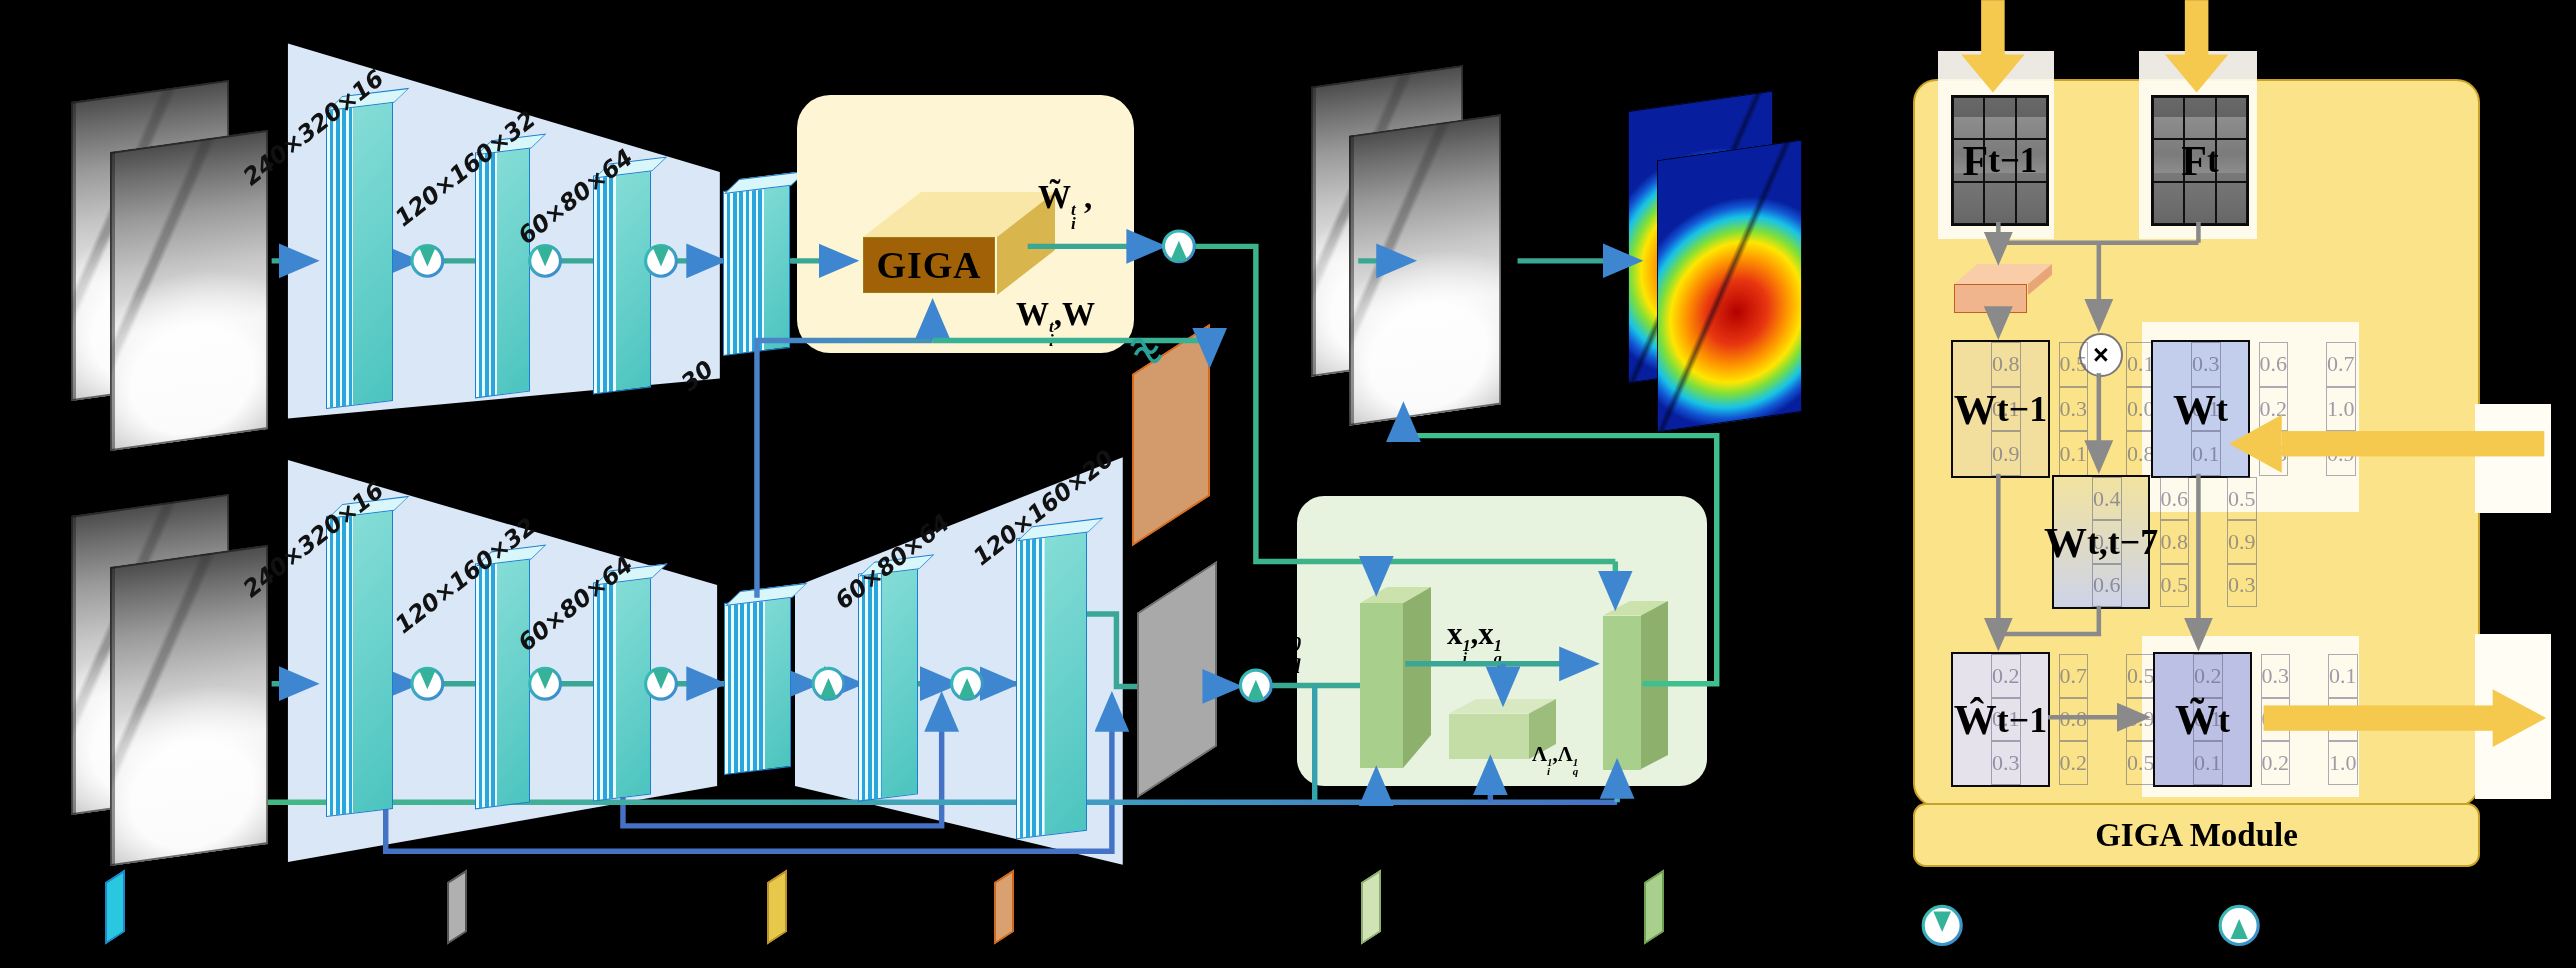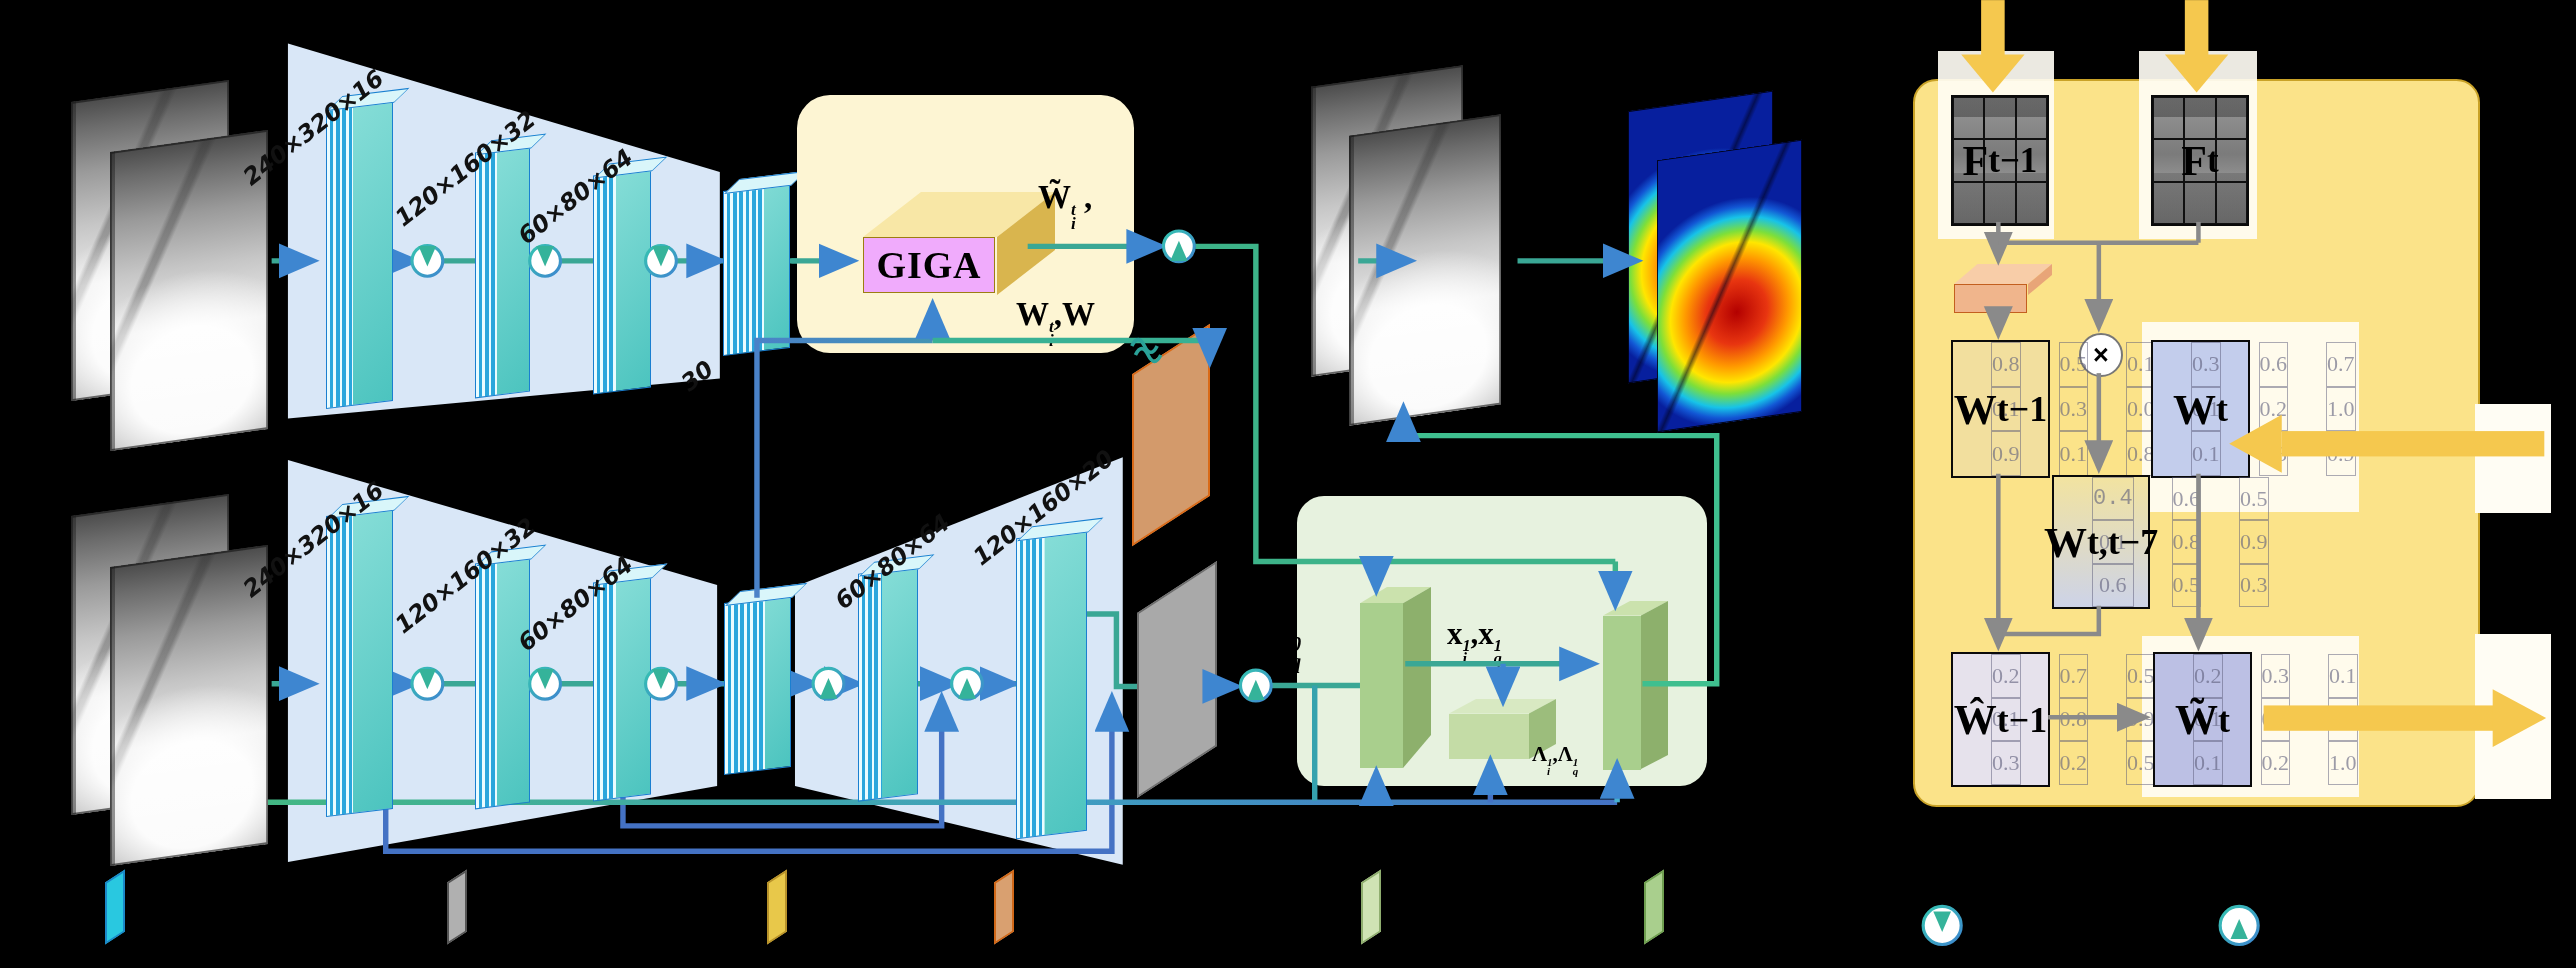--- a/index.html
+++ b/index.html
@@ -117,21 +117,21 @@
 <div class="dim" style="left:255px;top:163px;">240×320×16</div>
 <div class="dim" style="left:407px;top:204px;">120×160×32</div>
 <div class="dim" style="left:530px;top:222px;">60×80×64</div>
 <div class="dim" style="left:693px;top:369px;">30</div>
 
 <div class="abs" style="left:797px;top:95px;width:337px;height:258px;background:#fdf5d3;border-radius:33px;"></div>
 
 <div class="f3d" style="left:863px;top:192px;width:192px;height:103px;">
   <div style="clip-path:polygon(58px 0,192px 0,134px 45px,0 45px);background:#f8e7a6;"></div>
   <div style="clip-path:polygon(134px 45px,192px 0,192px 58px,134px 103px);background:#d9b54e;"></div>
-  <div style="left:0;top:45px;width:130px;height:54px;background:#f0abfc;border:1.8px solid #9c7d12;
+  <div style="left:0;top:45px;width:130px;height:54px;background:#a16207;border:1.8px solid #9c7d12;
               display:flex;align-items:center;justify-content:center;font:bold 38px 'Liberation Serif',serif;letter-spacing:0.9px;">GIGA</div>
 </div>
 <div class="mlab" style="left:1038px;top:179px;">W̃<span class="ss">
         <sup>t</sup>
         <sub>i</sub>
       </span> ,</div>
 <div class="mlab" style="left:1016px;top:296px;">W<span class="ss">
         <sup>t</sup>
         <sub>i</sub>
       </span>,W</div>
@@ -188,20 +188,24 @@
       </span></div>
 <div class="mlab" style="left:1532px;top:742px;font-size:21px;">Λ<span class="ss">
         <sup>1</sup>
         <sub>i</sub>
       </span>,Λ<span class="ss">
         <sup>1</sup>
         <sub>q</sub>
       </span></div>
 
 <div class="abs" style="left:1913px;top:79px;width:563px;height:724px;background:#fbe389;border:2.7px solid #c9a227;border-radius:23.5px;"></div>
+<div class="abs" style="left:1913px;top:803px;width:563px;height:60px;background:#fbe389;border:2.7px solid #c9a227;border-radius:12.7px;
+     display:flex;align-items:center;justify-content:center;font:bold 33px 'Liberation Serif',serif;">
+  <span>GIGA Module</span>
+</div>
 
 <div class="abs" style="left:1938px;top:51px;width:116px;height:188px;background:rgba(255,253,244,.92);"></div>
 <div class="abs" style="left:2139px;top:51px;width:118px;height:188px;background:rgba(255,253,244,.92);"></div>
 <div class="abs" style="left:2142px;top:322px;width:217px;height:190px;background:rgba(255,253,244,.92);"></div>
 <div class="abs" style="left:2475px;top:404px;width:76px;height:109px;background:#fffdf4;"></div>
 <div class="abs" style="left:2142px;top:636px;width:217px;height:161px;background:rgba(255,253,244,.92);"></div>
 <div class="abs" style="left:2475px;top:634px;width:76px;height:165px;background:#fffdf4;"></div>
 
 <div class="fgrid" style="left:1951px;top:95px;width:94px;height:127px;">
   <div class="lab">F<sup>t−1</sup></div>
@@ -256,21 +260,21 @@
       <div class="cell" style="color: rgba(95, 95, 125, 0.62);">0.7</div>
       <div class="cell" style="color: rgba(95, 95, 125, 0.62);">0.1</div>
       <div class="cell" style="color: rgba(95, 95, 125, 0.62);">0.2</div>
       <div class="cell" style="color: rgba(95, 95, 125, 0.62);">1.0</div>
       <div class="cell" style="color: rgba(95, 95, 125, 0.62);">0.1</div>
       <div class="cell" style="color: rgba(95, 95, 125, 0.62);">0.5</div>
       <div class="cell" style="color: rgba(95, 95, 125, 0.62);">0.9</div>
     </div>
 <div class="wmat" style="left:2052px;top:475px;width:94px;height:130px;background:linear-gradient(180deg,#f2e3a0,#cdd3e8);">
   <div class="lab">W<sup>t,t−7</sup></div>
-<div class="cell" style="color: rgba(95, 95, 125, 0.62); font-family: Liberation Mono, monospace;">0.4</div>
+<div class="cell" style="color: rgba(95, 95, 125, 0.62);">0.4</div>
       <div class="cell" style="color: rgba(95, 95, 125, 0.62);">0.6</div>
       <div class="cell" style="color: rgba(95, 95, 125, 0.62);">0.5</div>
       <div class="cell" style="color: rgba(95, 95, 125, 0.62);">0.1</div>
       <div class="cell" style="color: rgba(95, 95, 125, 0.62);">0.8</div>
       <div class="cell" style="color: rgba(95, 95, 125, 0.62);">0.9</div>
       <div class="cell" style="color: rgba(95, 95, 125, 0.62);">0.6</div>
       <div class="cell" style="color: rgba(95, 95, 125, 0.62);">0.5</div>
       <div class="cell" style="color: rgba(95, 95, 125, 0.62);">0.3</div>
     </div>
 <div class="wmat" style="left:1951px;top:652px;width:95px;height:131px;background:#e6e2ec;">

